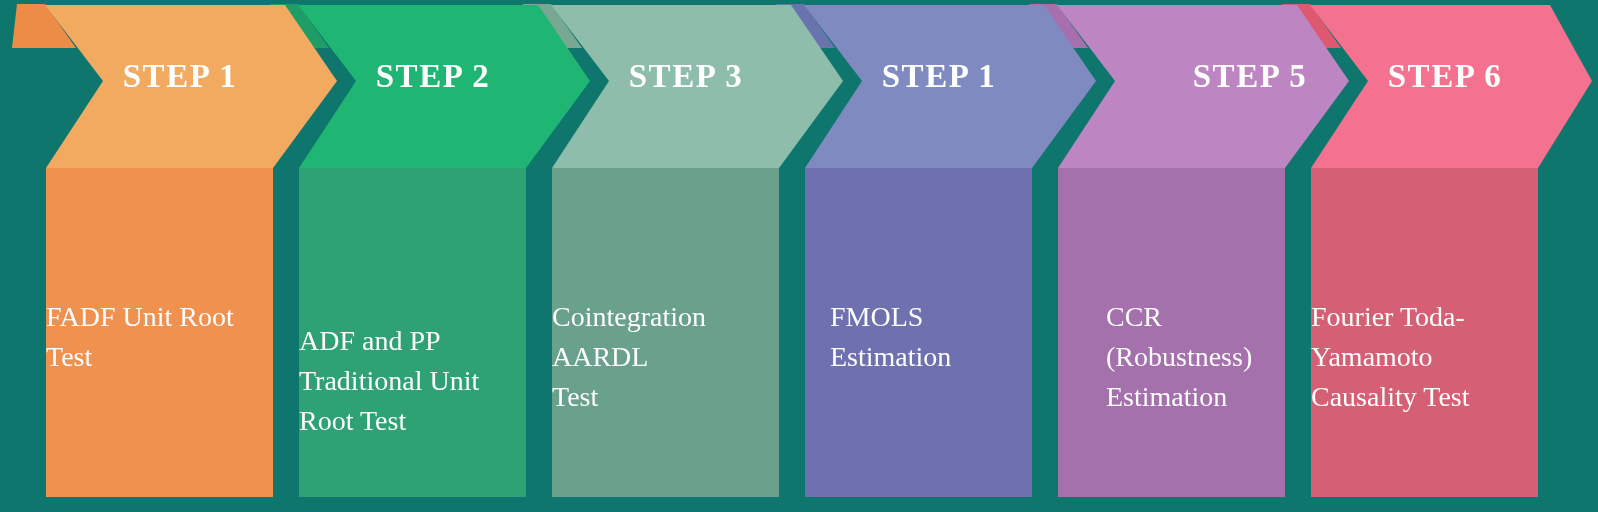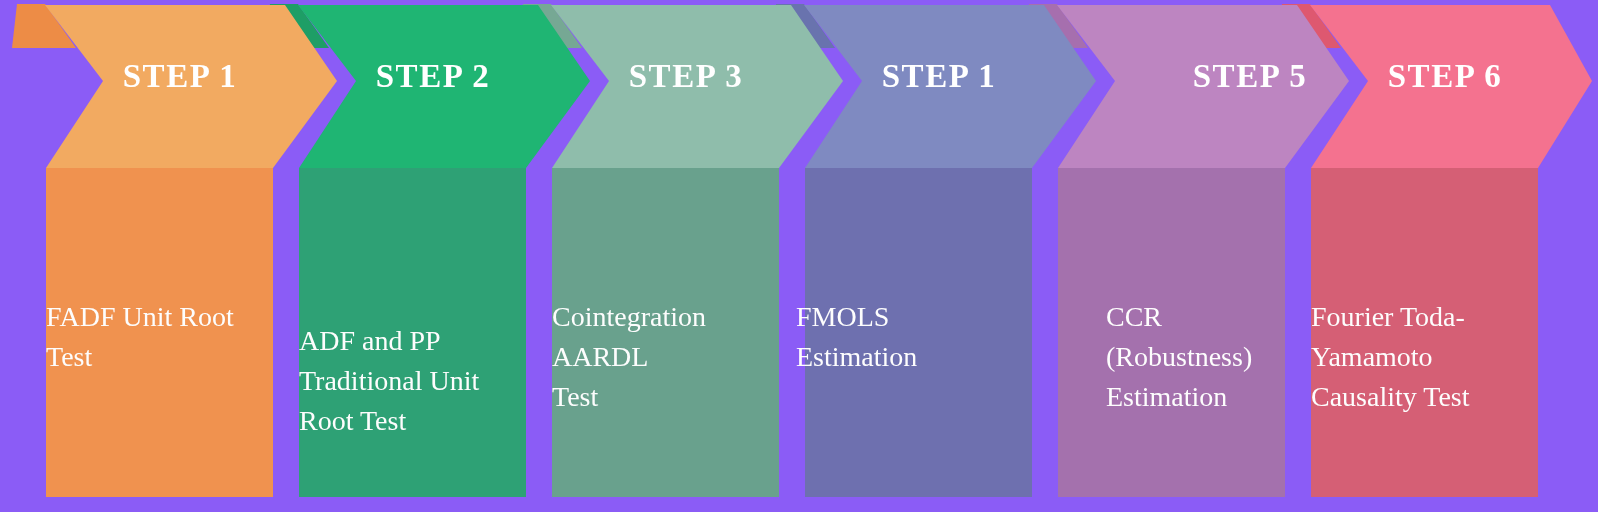--- a/index.html
+++ b/index.html
@@ -6,21 +6,21 @@
     margin: 0;
     padding: 0;
     background: #ffffff;
     font-family: "Liberation Serif", "DejaVu Serif", serif;
   }
   .canvas {
     position: relative;
     width: 1598px;
     height: 512px;
     overflow: hidden;
-    background: #8b5cf6;
+    background: #0f766e;
   }
   .shapes {
     position: absolute;
     left: 0;
     top: 0;
   }
   .step-label {
     position: absolute;
     top: 57px;
     width: 268px;
@@ -37,21 +37,21 @@
     top: 297px;
     width: 227px;
     text-align: left;
     color: #fdfdfd;
     font-size: 28px;
     line-height: 40px;
   }
   .l0 { left: 46px; }
   .l1 { left: 299px; margin-top: 24px; }
   .l2 { left: 552px; }
-  .l3 { left: 771px; padding-left: 25px; }
+  .l3 { left: 805px; padding-left: 25px; }
   .l4 { left: 1058px; margin-left: 48px; }
   .l5 { left: 1311px; }
   .lab0 { left: 46px; }
   .lab1 { left: 299px; }
   .lab2 { left: 552px; }
   .lab3 { left: 805px; }
   .lab4 { left: 1116px; }
   .lab5 { left: 1311px; }
 </style>
 </head>

